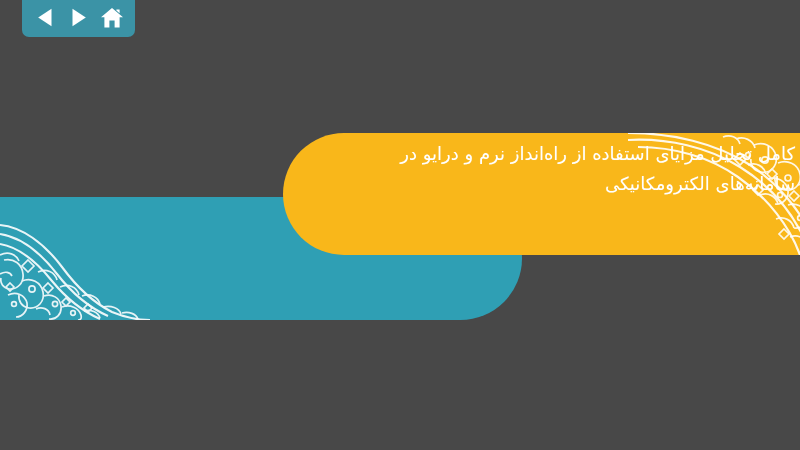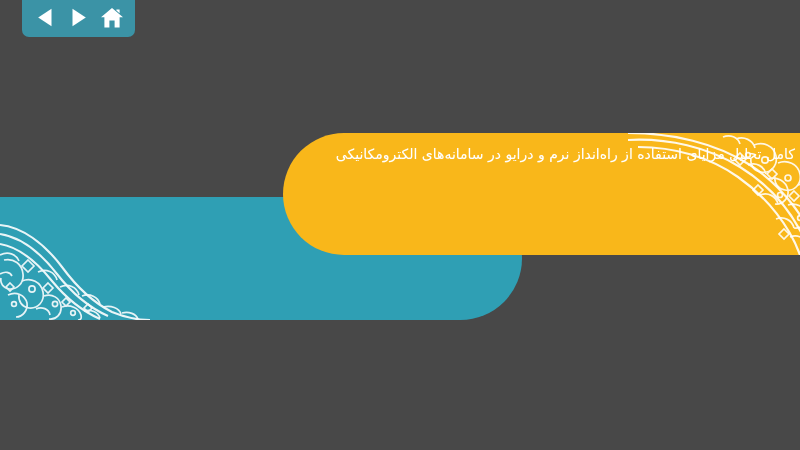--- a/index.html
+++ b/index.html
@@ -100,21 +100,21 @@
   #yellow-ornament svg { display: block; width: 100%; height: 100%; }
 
   #title-text {
     position: absolute;
     right: 28px;
     top: 6px;
     width: 470px;
     text-align: right;
     direction: rtl;
     color: #ffffff;
-    font-size: 14px;
+    font-size: 18px;
     line-height: 30px;
     font-weight: 400;
     letter-spacing: 0;
     text-shadow: 0 0 1px rgba(255,255,255,0.25);
     z-index: 4;
     white-space: pre-line;
   }
 </style>
 </head>
 <body>

